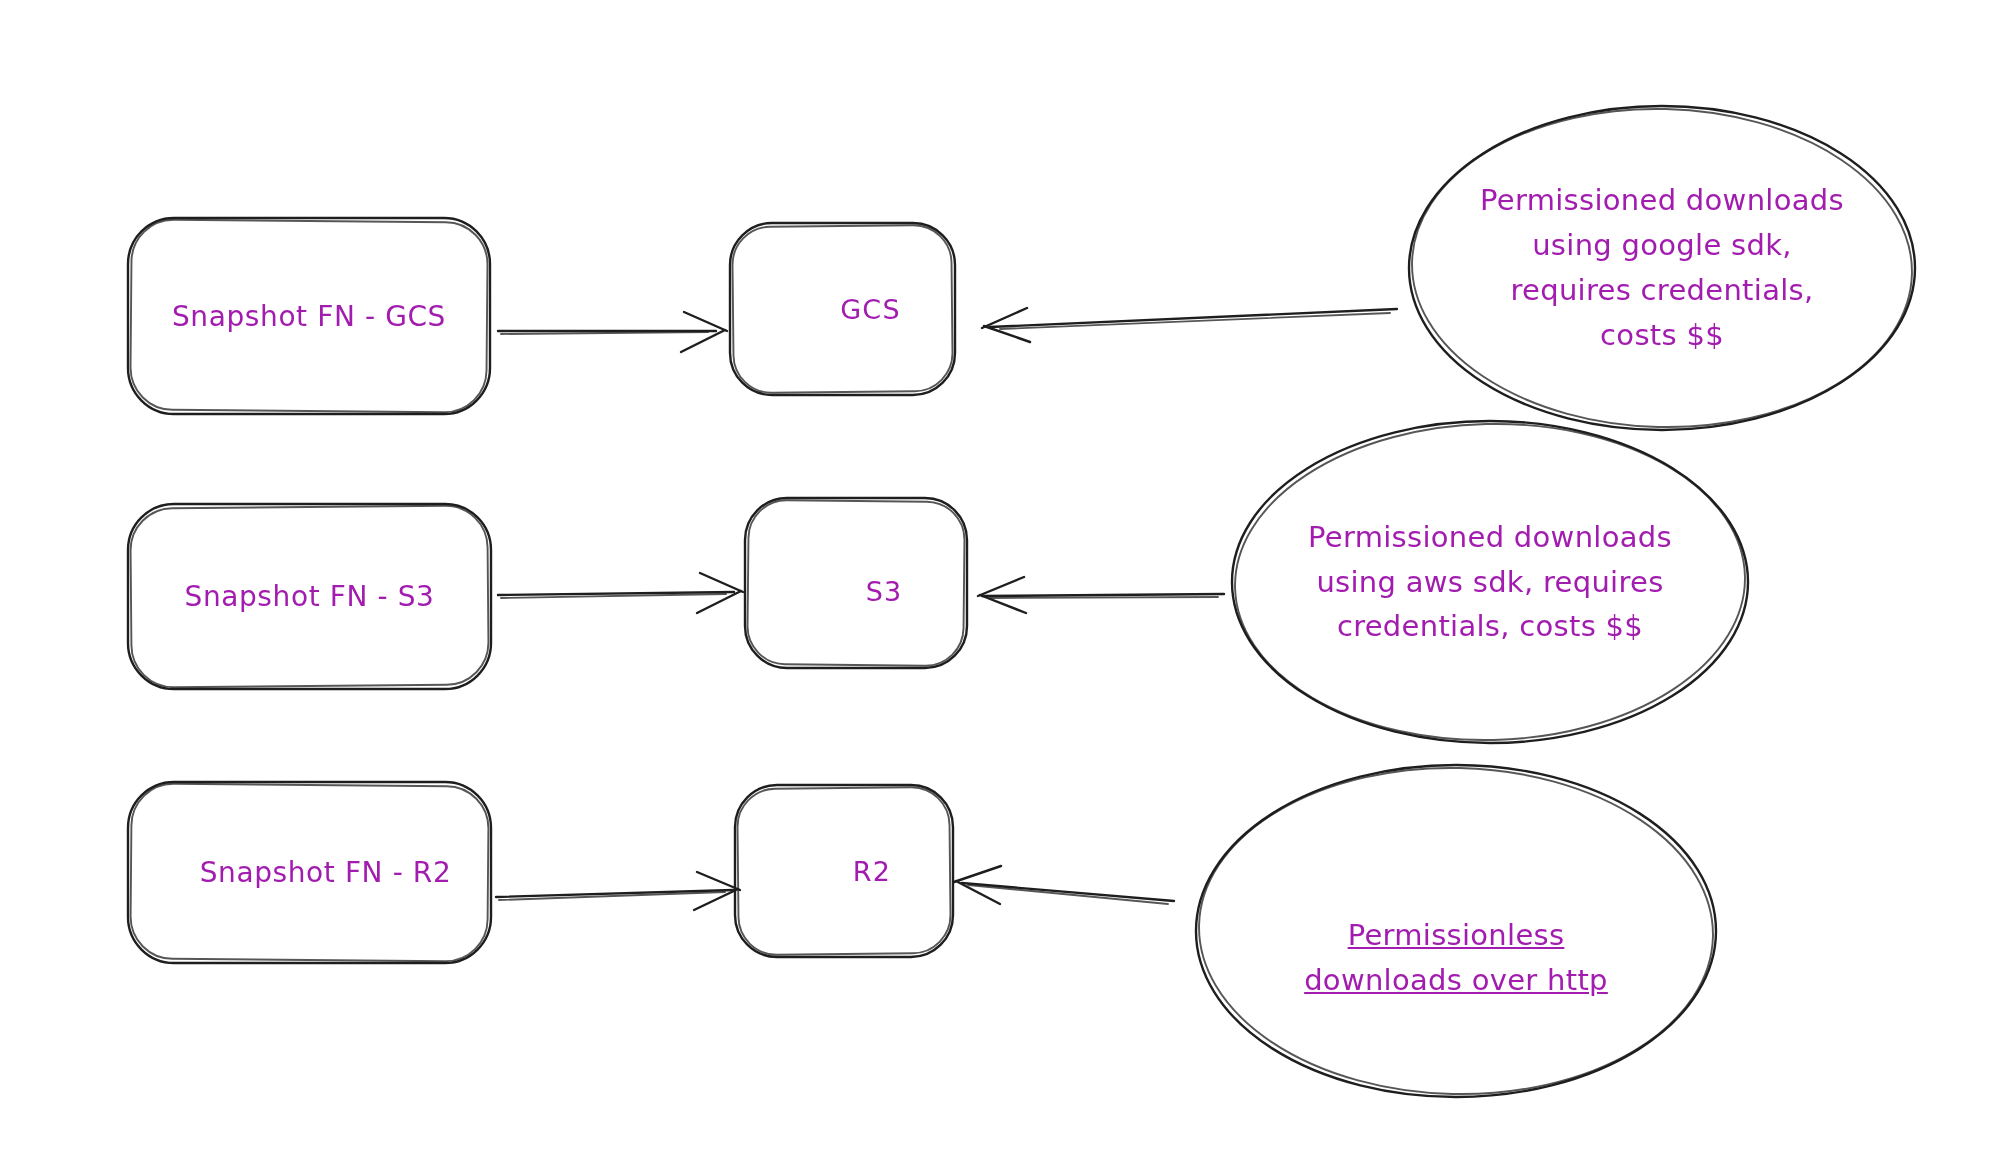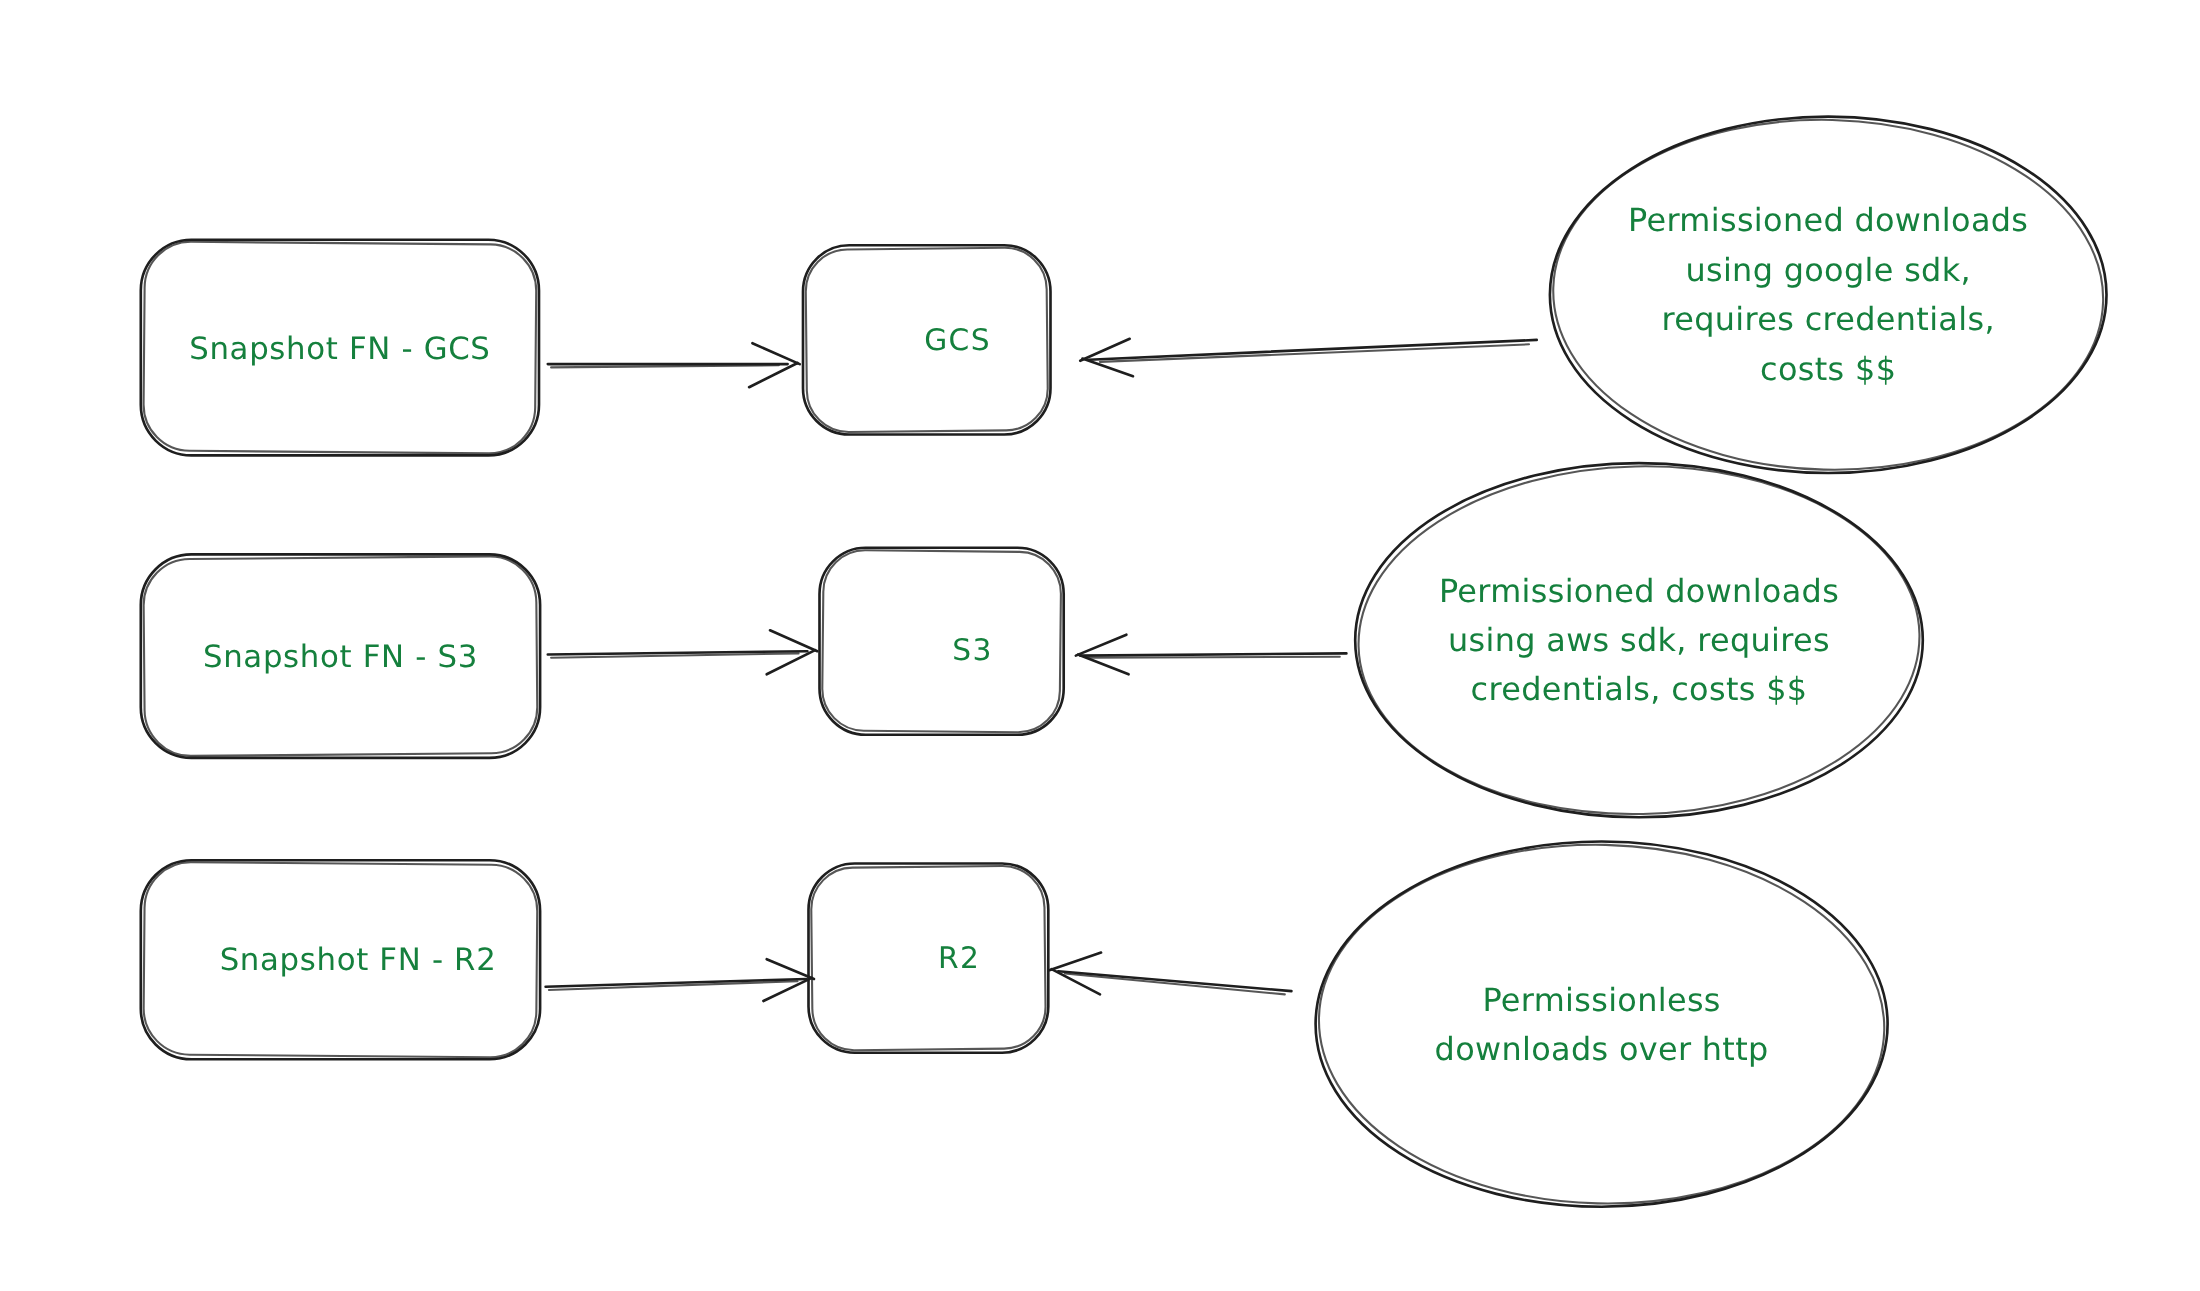--- a/index.html
+++ b/index.html
@@ -26,21 +26,21 @@
     opacity: 0.75;
   }
   .label {
     position: absolute;
     display: flex;
     align-items: center;
     justify-content: center;
     text-align: center;
     white-space: pre-line;
     pointer-events: none;
-    color: #15803d;
+    color: #a21caf;
   }
   .source-label { font-size: 28px; letter-spacing: 0.6px; }
   .target-label { font-size: 27px; letter-spacing: 1.2px; padding-left: 28px; }
   .note-label   { font-size: 29px; line-height: 1.55; letter-spacing: 0.3px; }
 </style>
 </head>
 <body>
 
 <div class="canvas">
 
@@ -130,16 +130,16 @@
 costs $$</div>
 
   <div class="label source-label" style="left:128px; top:504px; width:363px; height:185px;border-radius:17px;">Snapshot FN - S3</div>
   <div class="label target-label" style="left:745px; top:498px; width:222px; height:186px;">S3</div>
   <div class="label note-label" style="left:1232px; top:421px; width:516px; height:322px;">Permissioned downloads
 using aws sdk, requires
 credentials, costs $$</div>
 
   <div class="label source-label" style="left:144px; top:782px; width:363px; height:181px;">Snapshot FN - R2</div>
   <div class="label target-label" style="left:735px; top:785px; width:218px; height:172px;">R2</div>
-  <div class="label note-label" style="left:1196px; top:766px; width:520px; height:332px;">Permissionless
+  <div class="label note-label" style="left:1196px; top:792px; width:520px; height:332px;text-decoration:underline;">Permissionless
 downloads over http</div>
 
 </div>
 
 </body></html>

